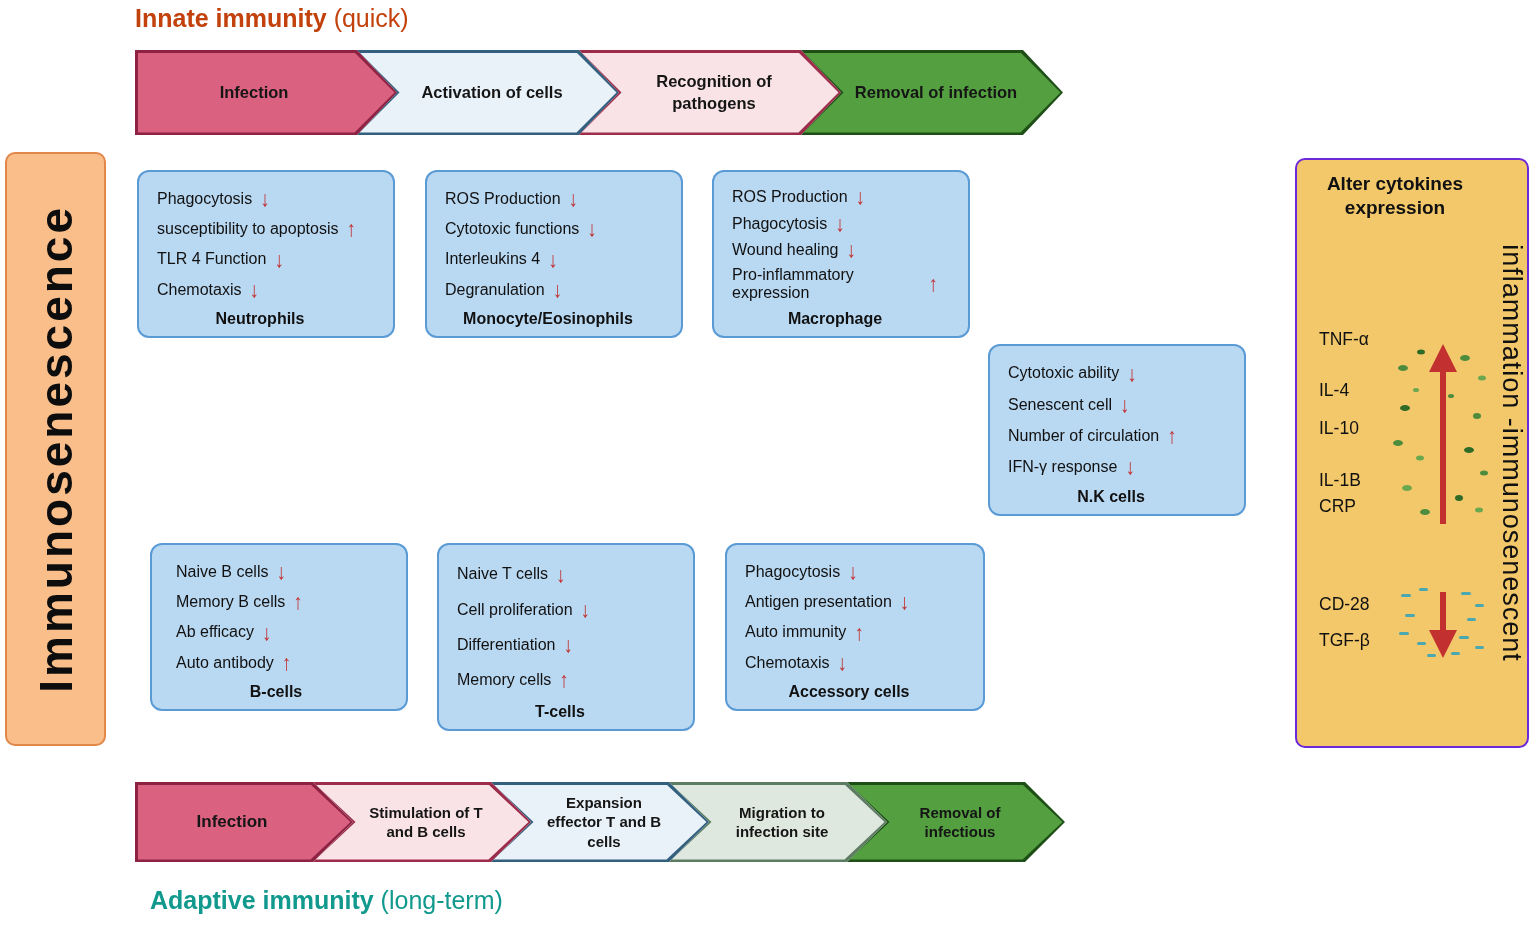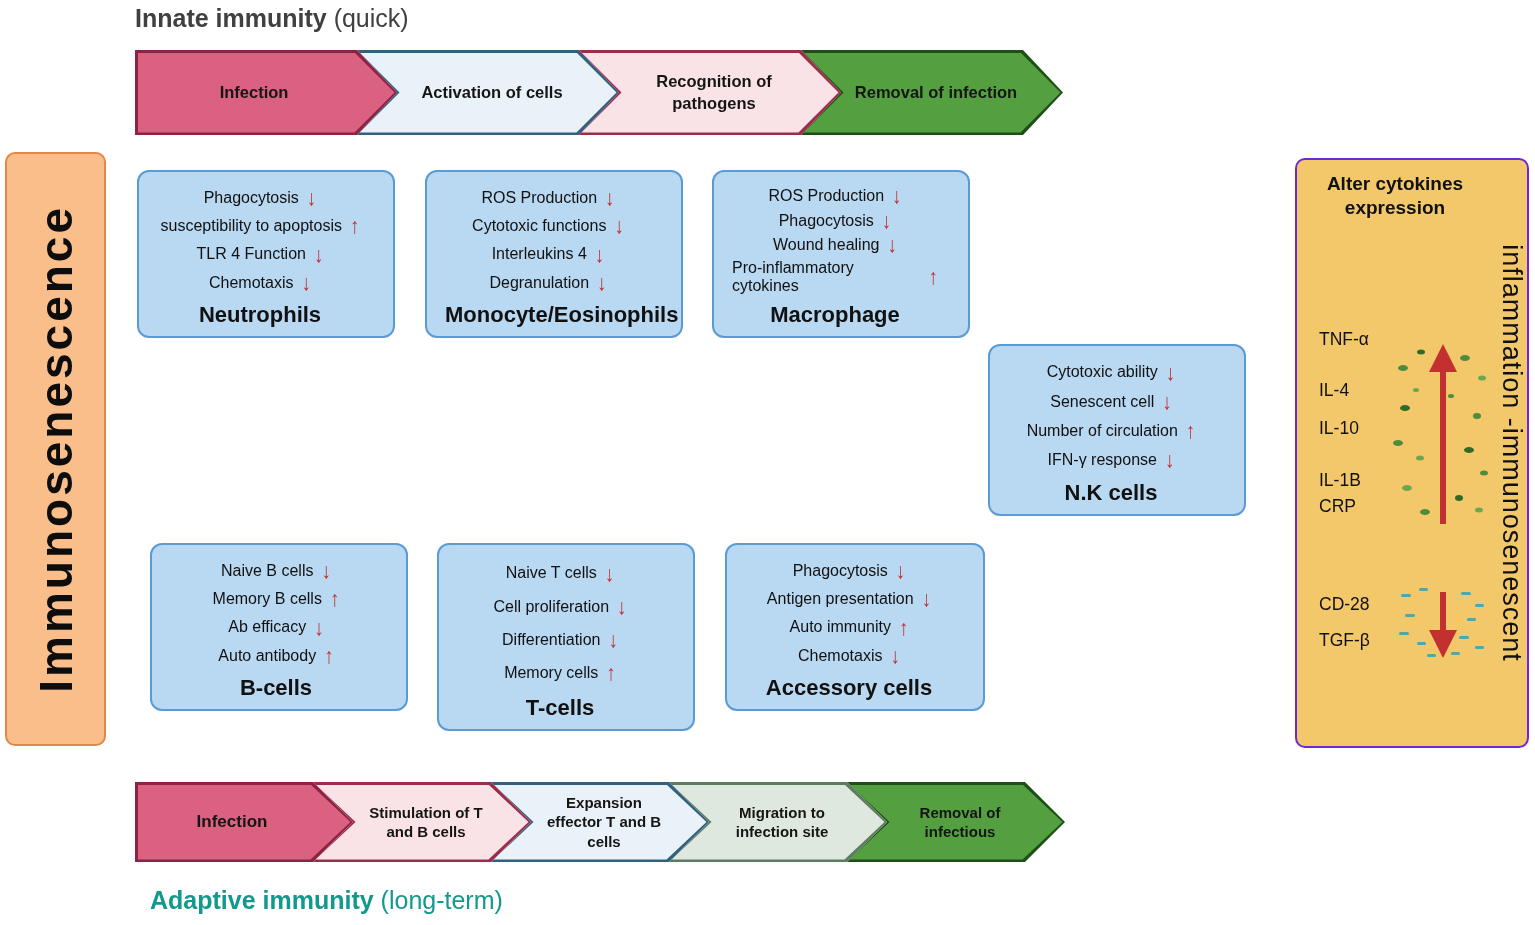--- a/index.html
+++ b/index.html
@@ -2,21 +2,21 @@
 <html><head>
 <meta charset="utf-8">
 <style>
   html,body{margin:0;padding:0;background:#ffffff;}
   .canvas{position:relative;width:1535px;height:925px;background:#ffffff;overflow:hidden;
           font-family:"Liberation Sans", sans-serif;color:#111;}
 
   
   .sec-title{position:absolute;font-size:25px;white-space:nowrap;}
   .sec-title .b{font-weight:bold;}
-  .innate{left:135px;top:4px;color:#404040;}
+  .innate{left:135px;top:4px;color:#c2410c;}
   .adaptive{left:150px;top:886px;color:#11998e;}
 
   
   .flow{position:absolute;display:flex;}
   .chev{position:relative;height:100%;flex:0 0 auto;}
   .flow .chev + .chev{margin-left:-40px;}
   .chev{--clip:polygon(0 0, calc(100% - 40px) 0, 100% 50%, calc(100% - 40px) 100%, 0 100%, 40px 50%);}
   .chev.first{--clip:polygon(0 0, calc(100% - 40px) 0, 100% 50%, calc(100% - 40px) 100%, 0 100%);}
   .chev-border{position:absolute;inset:0;background:var(--stroke);clip-path:var(--clip);}
   .chev-fill{position:absolute;inset:2.5px;background:var(--fill);clip-path:var(--clip);}
@@ -29,24 +29,24 @@
   
   .leftbar{position:absolute;left:5px;top:152px;width:97px;height:590px;background:#f9be8a;
            border:2px solid #e2874a;border-radius:10px;display:flex;align-items:center;justify-content:center;}
   .leftbar-text{writing-mode:vertical-rl;transform:rotate(180deg);font-size:46px;font-weight:bold;
                 letter-spacing:3px;color:#0d0d0d;white-space:nowrap;}
 
   
   .cellbox{position:absolute;background:#b9d8f2;border:2px solid #5b9bd5;border-radius:12px;
            box-sizing:border-box;padding:12px 30px 8px 18px;display:flex;flex-direction:column;}
   .cellrows{flex:1;display:flex;flex-direction:column;justify-content:space-around;}
-  .cellrow{display:flex;justify-content:center;align-items:center;font-size:16px;gap:8px;}
+  .cellrow{display:flex;justify-content:flex-start;align-items:center;font-size:16px;gap:8px;}
   .trait{line-height:1.15;}
   .trend{color:#c23030;font-weight:bold;font-size:19px;transform:scaleY(1.15);flex:0 0 auto;}
-  .cell-title{text-align:center;font-weight:bold;font-size:22px;margin-top:5px;}
+  .cell-title{text-align:center;font-weight:bold;font-size:16px;margin-top:5px;}
 
   
   .cytopanel{position:absolute;left:1295px;top:158px;width:234px;height:590px;background:#f2c86b;
              border:2px solid #6d28d9;border-radius:10px;box-sizing:border-box;}
   .cyto-title{position:absolute;top:12px;left:10px;right:44px;text-align:center;font-weight:bold;
               font-size:19px;line-height:1.25;}
   .cyto-item{position:absolute;left:22px;font-size:17.5px;}
   .cyto-vert{position:absolute;right:0px;top:50%;transform:translateY(-50%);writing-mode:vertical-rl;
              font-size:27px;letter-spacing:1px;color:#111;white-space:nowrap;}
   .cyto-svg{position:absolute;}
@@ -139,21 +139,21 @@
       </div>
       <div class="cellrow">
         <span class="trait">Phagocytosis</span>
         <span class="trend">↓</span>
       </div>
       <div class="cellrow">
         <span class="trait">Wound healing</span>
         <span class="trend">↓</span>
       </div>
       <div class="cellrow">
-        <span class="trait">Pro-inflammatory cytokines</span>
+        <span class="trait">Pro-inflammatory expression</span>
         <span class="trend">↑</span>
       </div>
     </div>
     <div class="cell-title">Macrophage</div>
   </div>
 
   <div class="cellbox" style="left:988px;top:344px;width:258px;height:172px;">
     <div class="cellrows">
       <div class="cellrow">
         <span class="trait">Cytotoxic ability</span>

